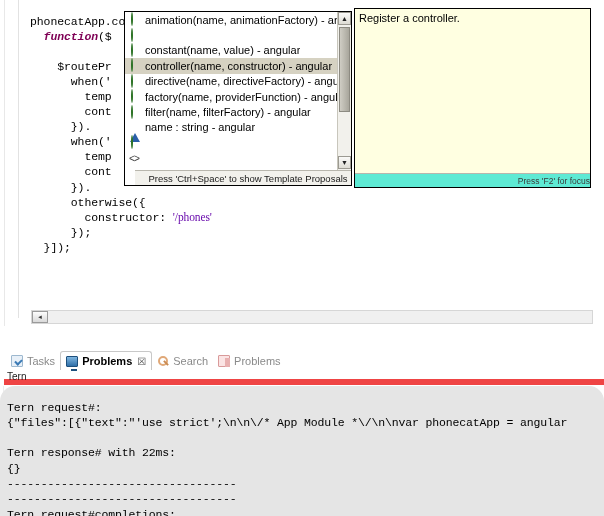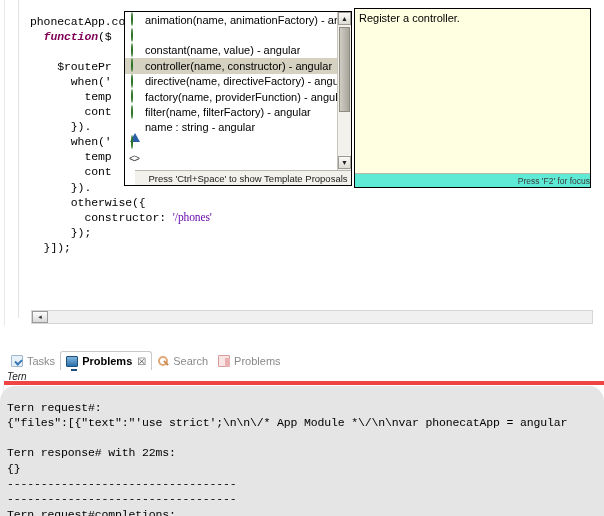--- a/index.html
+++ b/index.html
@@ -324,22 +324,21 @@
     margin-left: 2px;
   }
 
   #console-title {
     position: absolute;
     left: 4px; top: 23px;
     width: 600px; height: 14px;
     font-size: 10px;
     color: #222;
     padding-left: 3px;
-    border-bottom: 4px solid #ef4444;
-    font-style: italic;
+    border-bottom: 6px solid #ef4444;
   }
 
   #console-body {
     position: absolute;
     left: 0; top: 38px;
     width: 604px; height: 164px;
     background: #e5e5e5;
     overflow: hidden;
     border-radius: 15px;
   }

